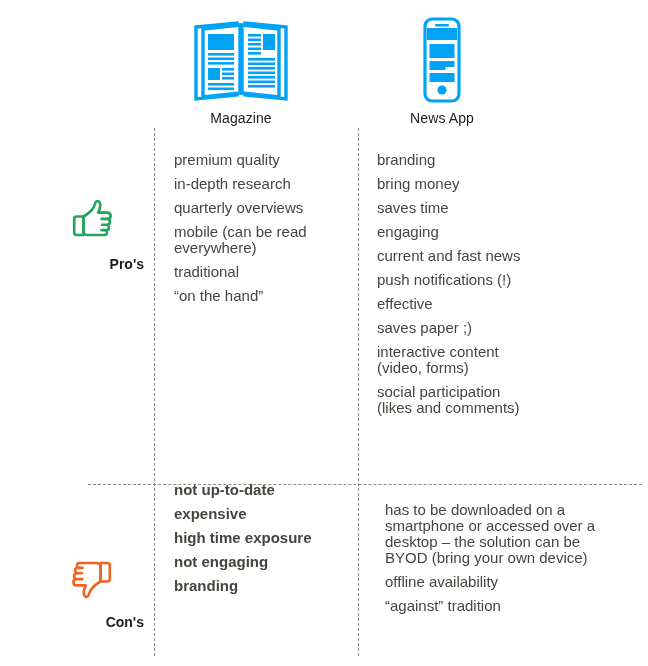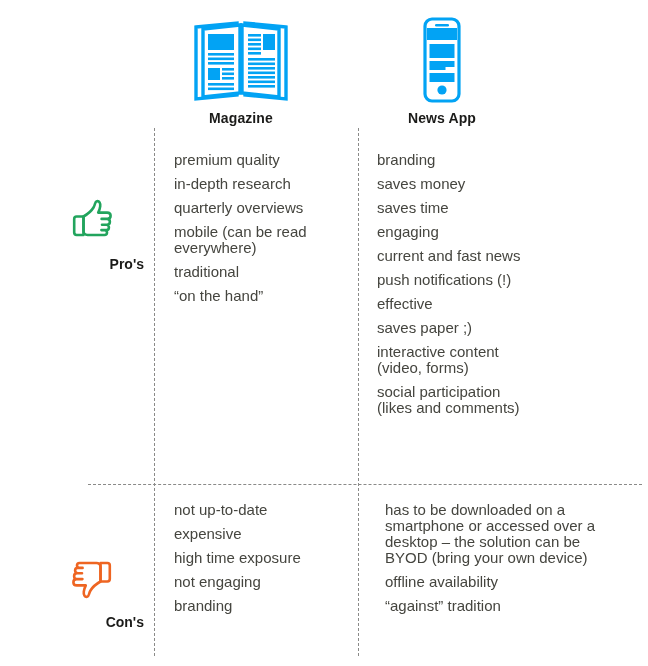--- a/index.html
+++ b/index.html
@@ -53,21 +53,21 @@
   .col-head.newsapp  { left: 340px; top: 14px; }
 
   .col-head .icon-slot {
     height: 92px;
     display: flex;
     align-items: center;
     justify-content: center;
   }
   .col-head .col-title {
     font-size: 14px;
-    font-weight: bold;
+    font-weight: normal;
     color: #1b1b19;
     letter-spacing: .1px;
     margin-top: 4px;
   }
 
   
   .row-label {
     position: absolute;
     left: 40px;
     width: 104px;
@@ -89,21 +89,21 @@
     margin-top: 14px;
     text-align: right;
   }
 
   
   .cell {
     position: absolute;
   }
   .cell.mag-pros  { left: 174px; top: 152px; width: 175px; }
   .cell.app-pros  { left: 377px; top: 152px; width: 190px; }
-  .cell.mag-cons  { left: 174px; top: 502px; width: 175px; }
+  .cell.mag-cons  { left: 174px; top: 482px; width: 175px; font-weight: bold; }
   .cell.app-cons  { left: 385px; top: 502px; width: 225px; }
 
   .cell .entry {
     font-size: 15px;
     line-height: 16px;
     color: #45453f;
     margin-bottom: 8px;
     white-space: pre-line;
   }
   .cell .entry:last-child { margin-bottom: 0; }
@@ -251,21 +251,21 @@
       <div class="entry">in-depth research</div>
       <div class="entry">quarterly overviews</div>
       <div class="entry">mobile (can be read
 everywhere)</div>
       <div class="entry">traditional</div>
       <div class="entry">“on the hand”</div>
     </div>
 
   <div class="cell app-pros">
       <div class="entry">branding</div>
-      <div class="entry">saves money</div>
+      <div class="entry">bring money</div>
       <div class="entry">saves time</div>
       <div class="entry">engaging</div>
       <div class="entry">current and fast news</div>
       <div class="entry">push notifications (!)</div>
       <div class="entry">effective</div>
       <div class="entry">saves paper ;)</div>
       <div class="entry">interactive content
 (video, forms)</div>
       <div class="entry">social participation
 (likes and comments)</div>

